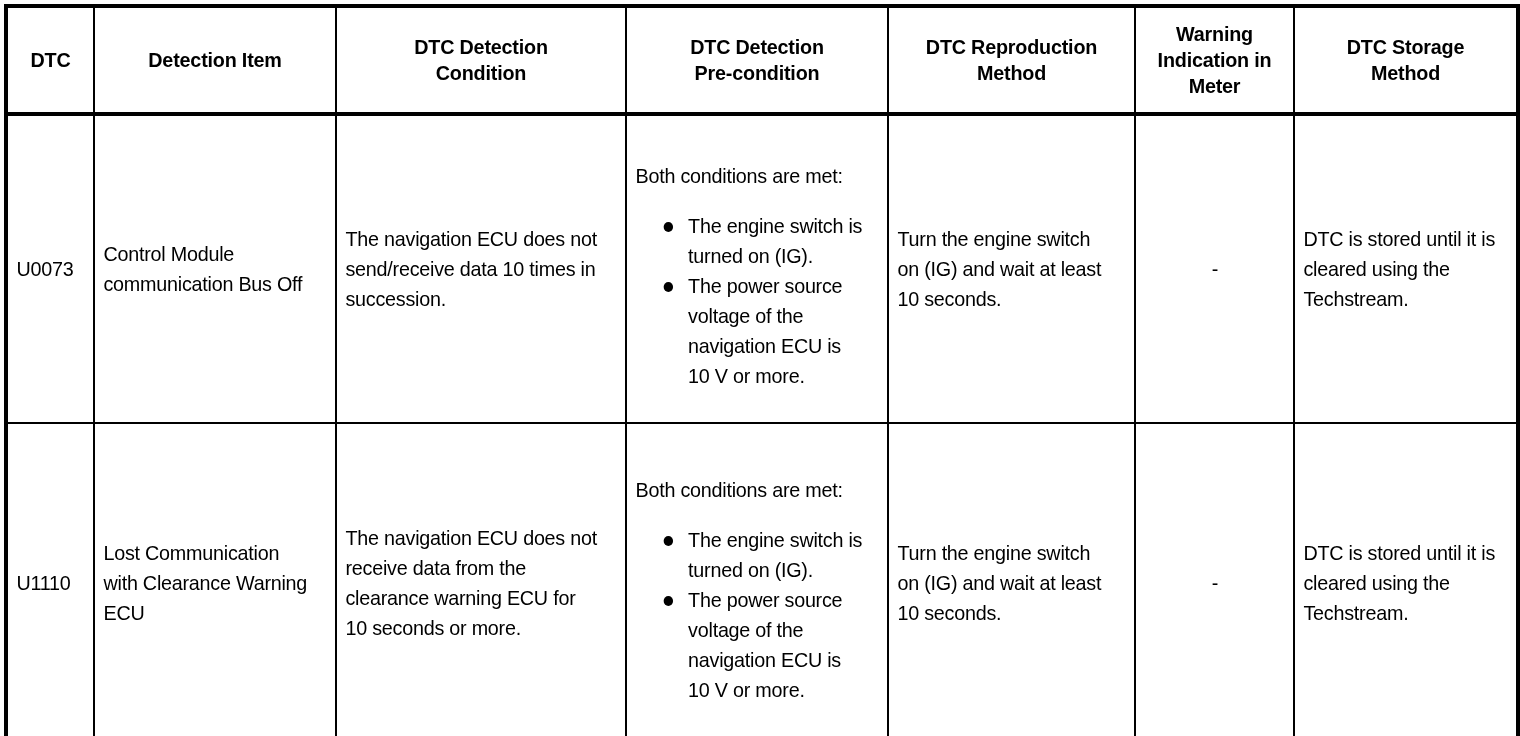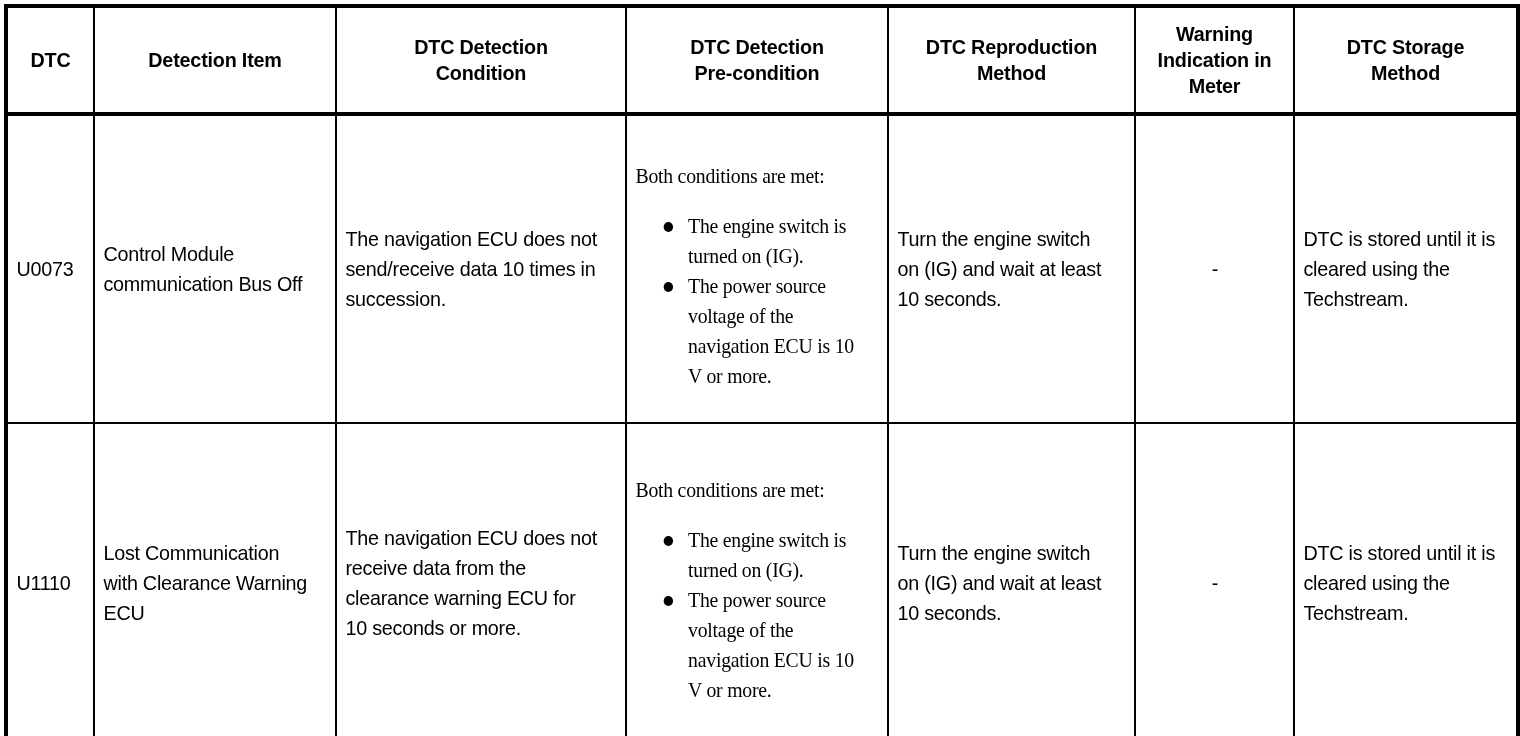--- a/index.html
+++ b/index.html
@@ -85,21 +85,21 @@
     letter-spacing: -0.25px;
     padding: 0 8px 0 9px;
     transform: scaleX(0.94);
     transform-origin: left center;
   }
   .cell-inner.center {
     text-align: center;
     transform-origin: center center;
   }
 
-  td.v-top { vertical-align: top; font-family: Liberation Serif, serif; }
+  td.v-top { vertical-align: top; }
   td.v-mid { vertical-align: middle; }
 
   .pre-cell-inner {
     font-size: 21px;
     line-height: 30px;
     letter-spacing: -0.25px;
     padding: 13px 6px 0 9px;
     transform: scaleX(0.94);
     transform-origin: left top;
   }

